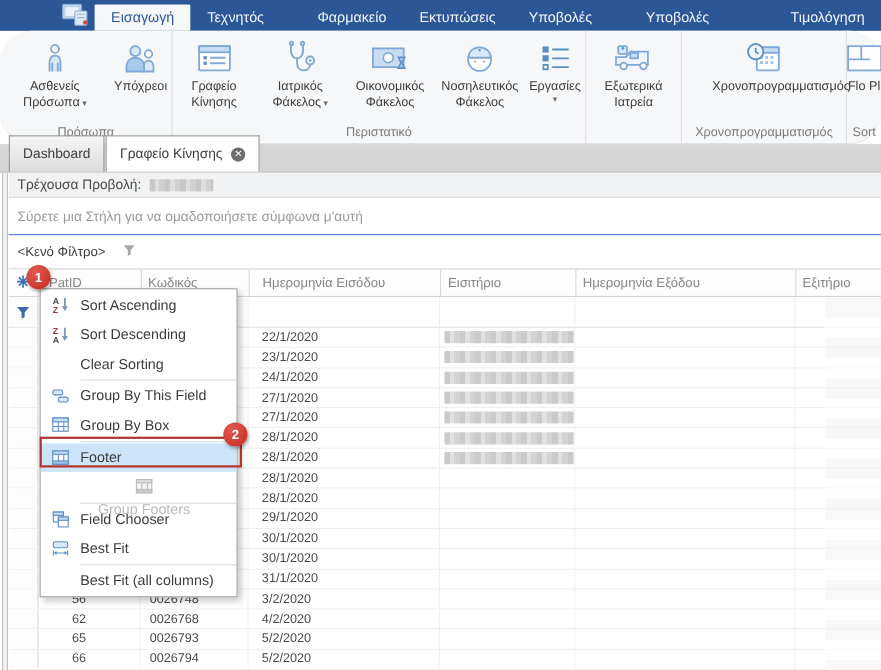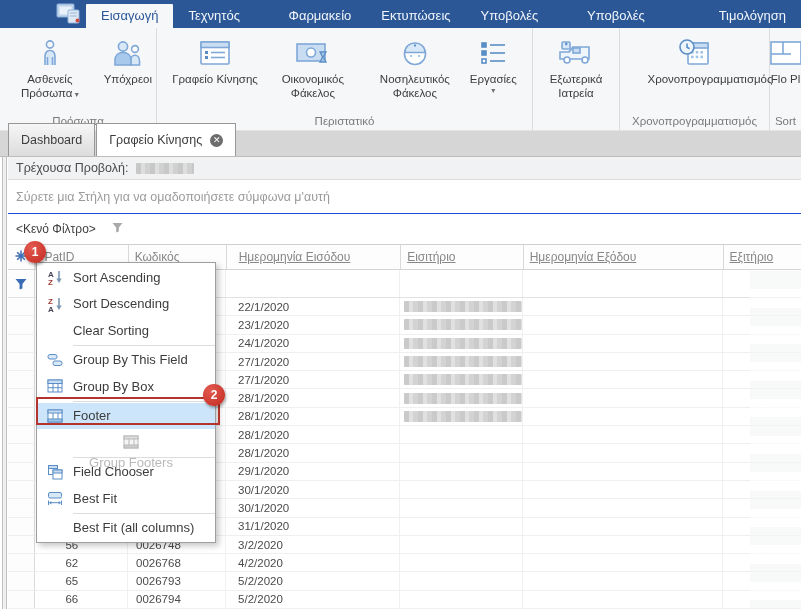--- a/index.html
+++ b/index.html
@@ -7,21 +7,21 @@
   .screen{position:relative;width:801px;height:609px;background:#fff;overflow:hidden;
           font-family:"Liberation Sans",sans-serif;-webkit-font-smoothing:antialiased;}
 
   
   .titlebar{position:absolute;left:0;top:0;width:801px;height:28px;background:#2b5797;display:flex;align-items:flex-end;}
   .appicon{margin:0 0 3px 56px;width:34px;height:22px;display:flex;align-items:center;}
   .rtab{height:24px;line-height:24px;padding:0 15px;font-size:13px;color:#f2f6fb;cursor:default;}
   .rtab.active{background:#f6f7f9;color:#2b5797;border-radius:1px 1px 0 0;}
 
   
-  .ribbon{position:absolute;left:0;top:28px;width:801px;height:103px;background:#f6f7f9;border-bottom:1px solid #e2e3e5;display:flex;}
+  .ribbon{position:absolute;left:0;top:28px;width:801px;height:103px;background:#f6f7f9;border-bottom:1px solid #e2e3e5;display:flex;border-radius:28px;}
   .rgroup{border-right:1px solid #dcdddf;display:flex;flex-direction:column;flex:0 0 auto;}
   .rgroup:last-child{border-right:none;}
   .rbtns{flex:1;display:flex;justify-content:center;align-items:flex-start;padding-top:4px;}
   .rbtn{display:flex;flex-direction:column;align-items:center;padding:2px 3px;margin:0 1px;cursor:default;}
   .rbtn .ric{height:38px;display:flex;align-items:center;justify-content:center;}
   .lblwrap{font-size:11.5px;line-height:14px;color:#3d3d3d;text-align:center;max-width:94px;}
   .dd{font-size:8px;color:#6f6f6f;}
   .dd.below{display:block;line-height:9px;}
   .glabel{height:17px;line-height:16px;font-size:11.5px;color:#7a7a7a;text-align:center;white-space:nowrap;overflow:hidden;}
 
@@ -40,21 +40,21 @@
   .viewbar{position:absolute;left:8px;top:157px;width:793px;height:23px;background:#f1f2f3;border-bottom:1px solid #dadada;display:flex;align-items:center;padding-left:8px;font-size:12.5px;color:#4a4a4a;}
   .redact{height:11px;border-radius:1px;opacity:.8;
     background:repeating-linear-gradient(90deg,#bdbdbd 0 5px,#d9d9d9 5px 9px,#c8c8c8 9px 14px);}
   .viewbar .redact{width:58px;margin-left:8px;}
   .grouppanel{position:absolute;left:8px;top:180px;width:793px;height:34px;background:#fff;border-bottom:1px solid #1d4ed8;display:flex;align-items:center;padding-left:8px;font-size:12.5px;color:#9b9b9b;}
   .filterpanel{position:absolute;left:8px;top:214px;width:793px;height:30px;background:#fff;display:flex;align-items:center;padding-left:8px;font-size:12px;color:#3f3f3f;gap:16px;}
 
   
   .grid{position:absolute;left:8px;top:244px;width:793px;height:365px;background:#fff;}
   .ghead{display:flex;height:26px;border-top:1px solid #cfcfcf;border-bottom:1px solid #d4d4d4;background:#fdfdfd;}
-  .hc{display:flex;align-items:center;font-size:12px;color:#878787;border-left:1px solid #d9d9d9;overflow:hidden;white-space:nowrap;text-decoration:underline;}
+  .hc{display:flex;align-items:center;font-size:12px;color:#878787;border-left:1px solid #d9d9d9;overflow:hidden;white-space:nowrap;}
   .hc:first-child{border-left:none;justify-content:center;}
   .gfilter{display:flex;height:28px;border-bottom:1px solid #e2e2e2;}
   .fc{border-right:1px solid #efefef;display:flex;align-items:center;justify-content:center;}
   .dr{display:flex;height:18.3px;border-bottom:1px solid #efefef;}
   .dc{border-right:1px solid #f0f0f0;font-size:11.5px;color:#4a4a4a;display:flex;align-items:center;overflow:hidden;white-space:nowrap;}
   .c0{width:28px;border-right:1px solid #dadada;background:#fdfdfd;}
   .c1{width:94px;padding-left:30px;}
   .c2{width:100px;padding-left:8px;}
   .c3{width:178px;padding-left:12px;}
   .c4{width:125px;padding-left:4px;}
@@ -144,20 +144,33 @@
                 <rect x="7" y="14" width="3" height="3" fill="#5b8ec6" stroke="none"></rect>
                 <rect x="7" y="19" width="3" height="3" fill="#5b8ec6" stroke="none"></rect>
                 <line x1="13" y1="15.5" x2="27" y2="15.5"></line>
                 <line x1="13" y1="20.5" x2="27" y2="20.5"></line>
               </svg>
             </span>
             <span class="lblwrap"><span>Γραφείο Κίνησης</span></span>
           </div>
           <div class="rbtn">
             <span class="ric">
+              <svg width="34" height="34" viewBox="0 0 34 34" fill="none" stroke="#7fa8d8" stroke-width="1.7">
+                <path d="M9 4c-1.5 7 0 13 5 13s6.5-6 5-13"></path>
+                <circle cx="9" cy="3.5" r="1.5"></circle>
+                <circle cx="19" cy="3.5" r="1.5"></circle>
+                <path d="M14 17v4c0 5 3 7 6 7s6-2 6-6"></path>
+                <circle cx="26" cy="19" r="3.6" fill="#fff"></circle>
+                <circle cx="26" cy="19" r="1.3" fill="#7fa8d8" stroke="none"></circle>
+              </svg>
+            </span>
+            <span class="lblwrap"><span>Ιατρικός Φάκελος</span><span class="dd"> ▾</span></span>
+          </div>
+          <div class="rbtn">
+            <span class="ric">
               <svg width="38" height="30" viewBox="0 0 38 30" fill="none" stroke="#7fa8d8" stroke-width="1.6">
                 <rect x="3" y="6" width="28" height="17" fill="#c9ddf2"></rect>
                 <circle cx="17" cy="14.5" r="4.5" fill="#fff"></circle>
                 <path d="M26 14h6l-2.5 5 2.5 5h-6l2.5-5z" fill="#9fc4e8" stroke="#5b8ec6" stroke-width="1.3"></path>
               </svg>
             </span>
             <span class="lblwrap"><span>Οικονομικός Φάκελος</span></span>
           </div>
           <div class="rbtn">
             <span class="ric">

